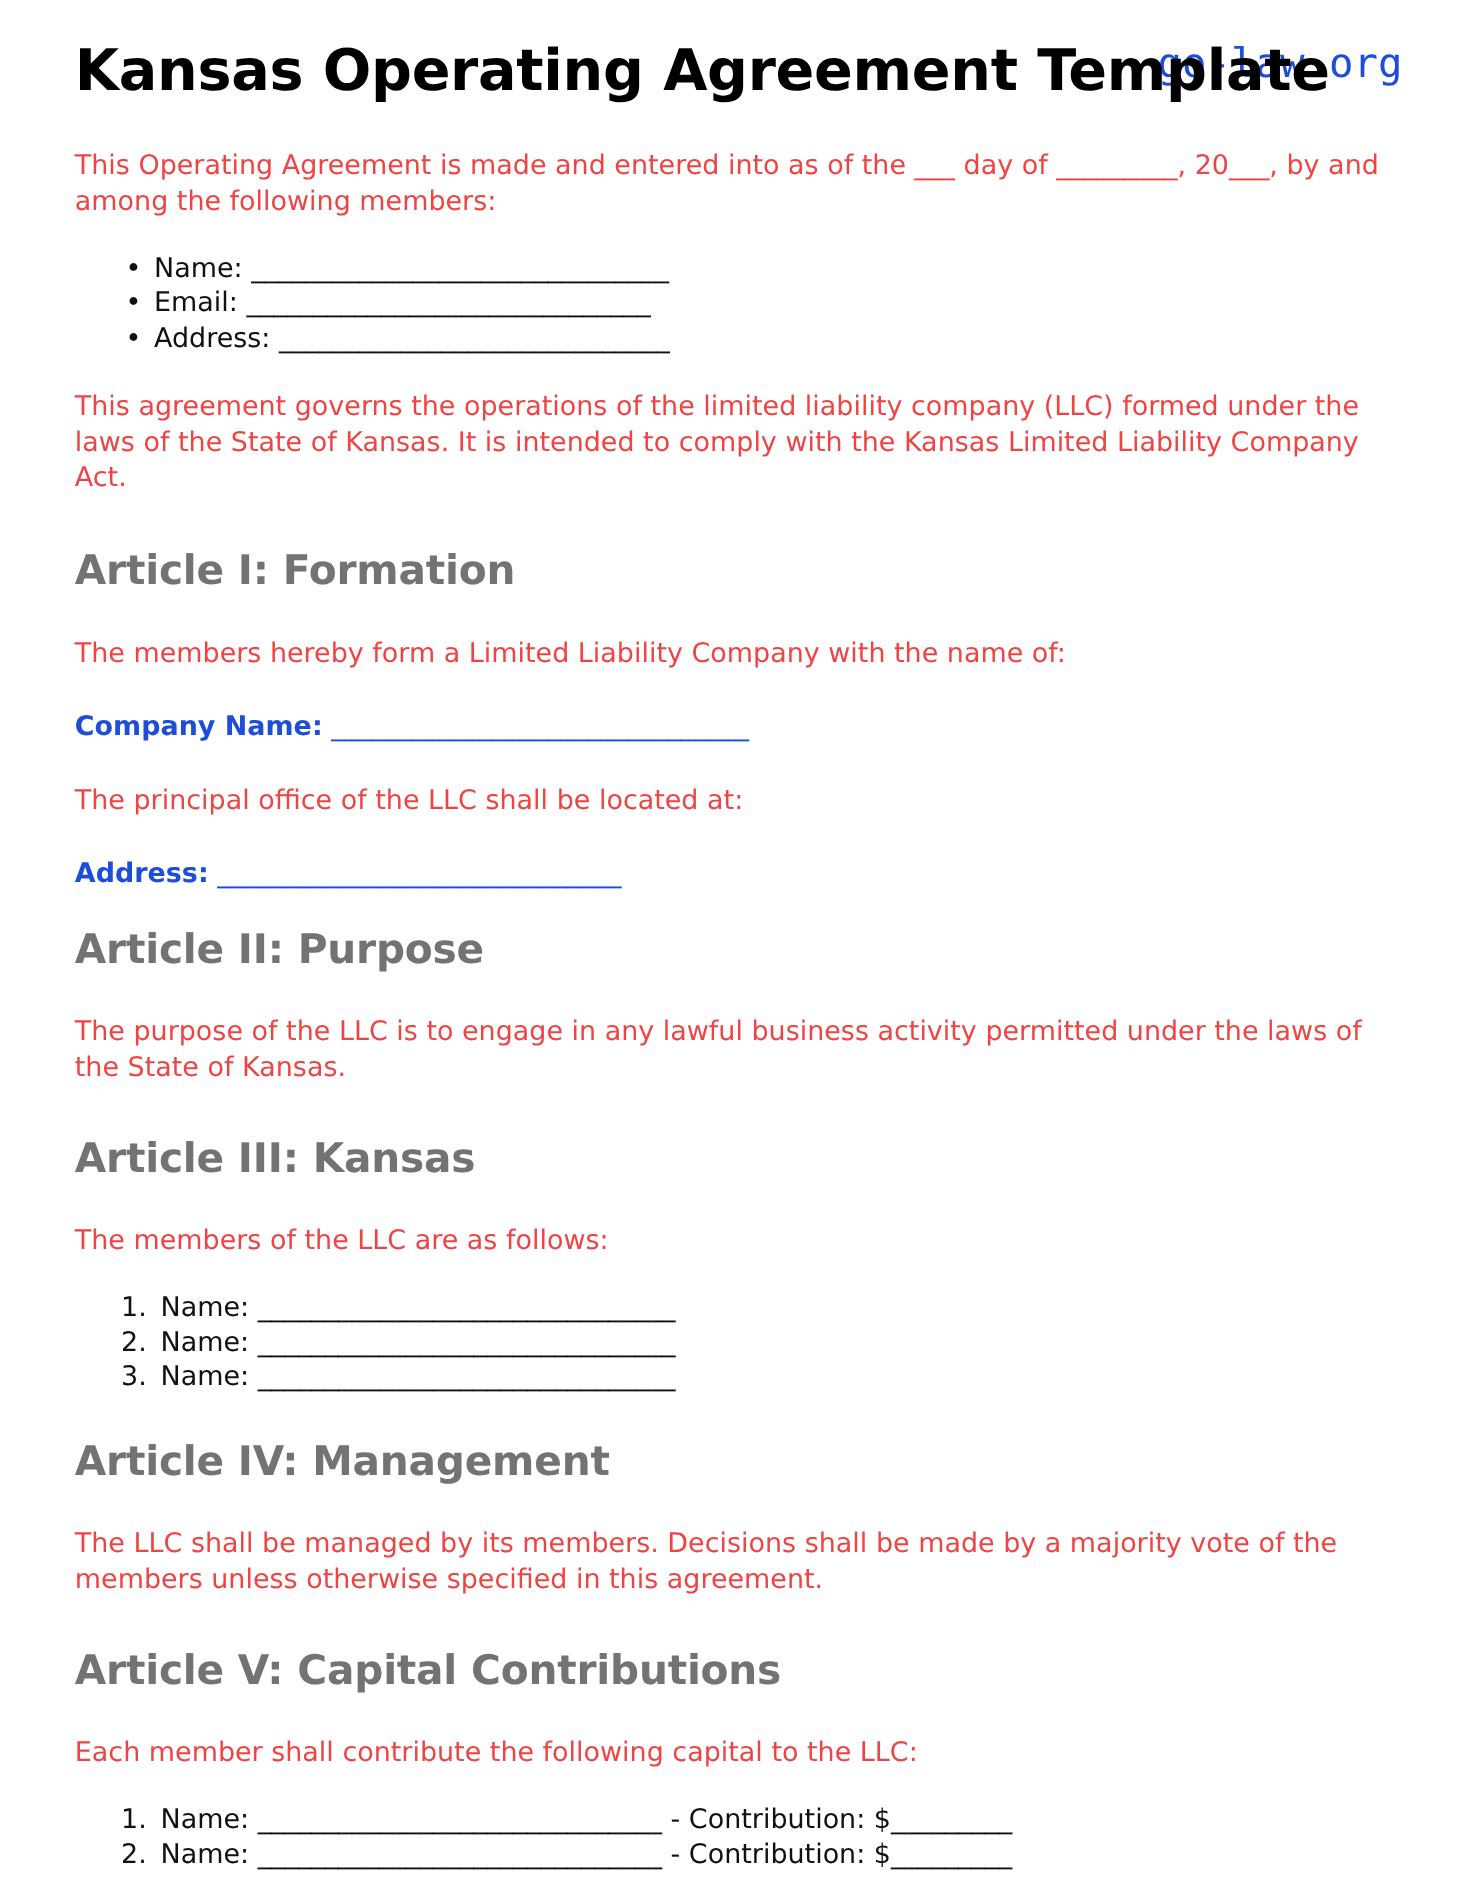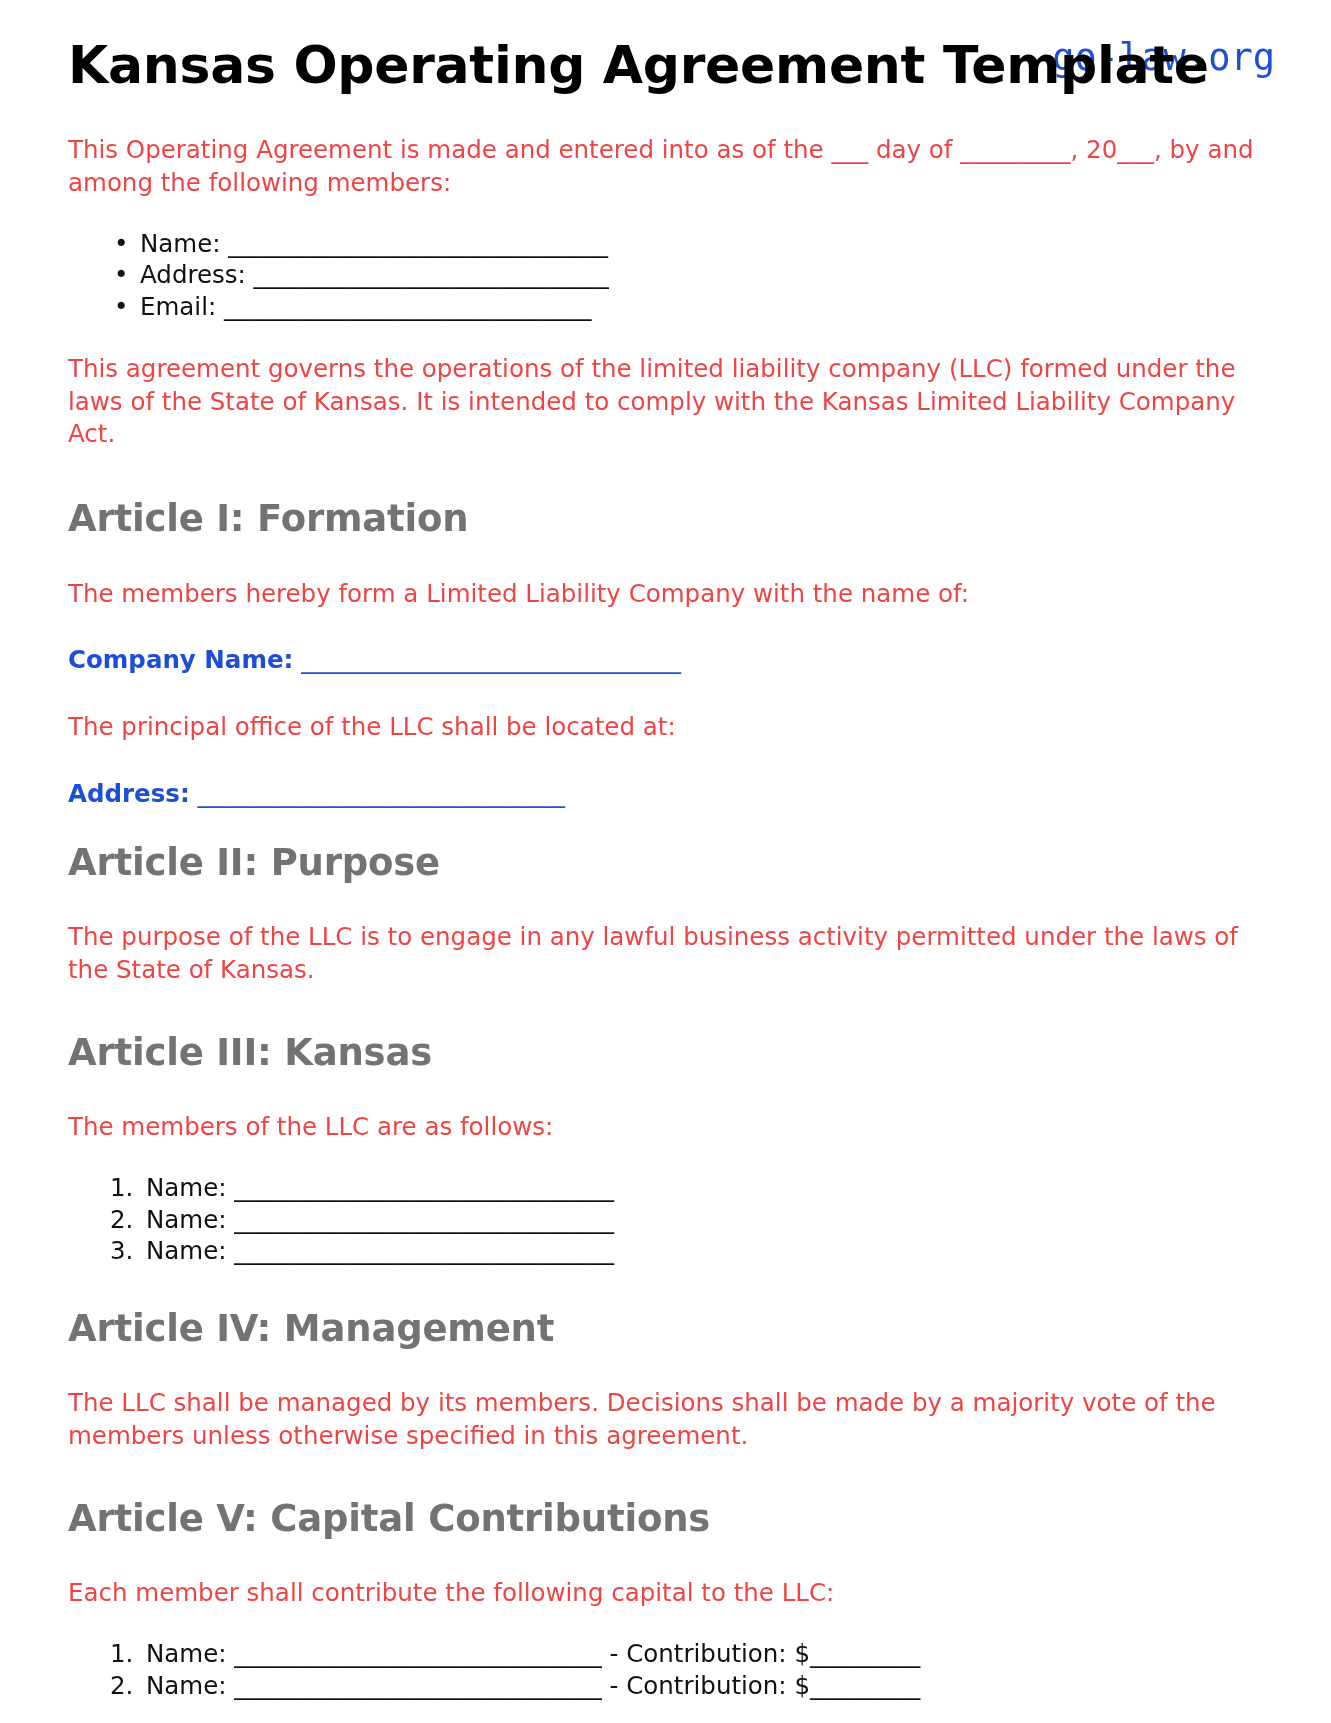--- a/index.html
+++ b/index.html
@@ -130,22 +130,22 @@
     <h1 class="doc-title">Kansas Operating Agreement Template</h1>
 
     <div class="sp-40"></div>
 
     <p class="body-text">This Operating Agreement is made and entered into as of the ___ day of _________, 20___, by and among the following members:</p>
 
     <div class="sp-28"></div>
 
     <ul class="blank-list">
       <li>Name: _______________________________</li>
+      <li>Email: ______________________________</li>
       <li>Address: _____________________________</li>
-      <li>Email: ______________________________</li>
     </ul>
 
     <div class="sp-30"></div>
 
     <p class="body-text">This agreement governs the operations of the limited liability company (LLC) formed under the laws of the State of Kansas. It is intended to comply with the Kansas Limited Liability Company Act.</p>
 
     <div class="sp-46"></div>
 
     <h2 class="article-heading">Article I: Formation</h2>
 

